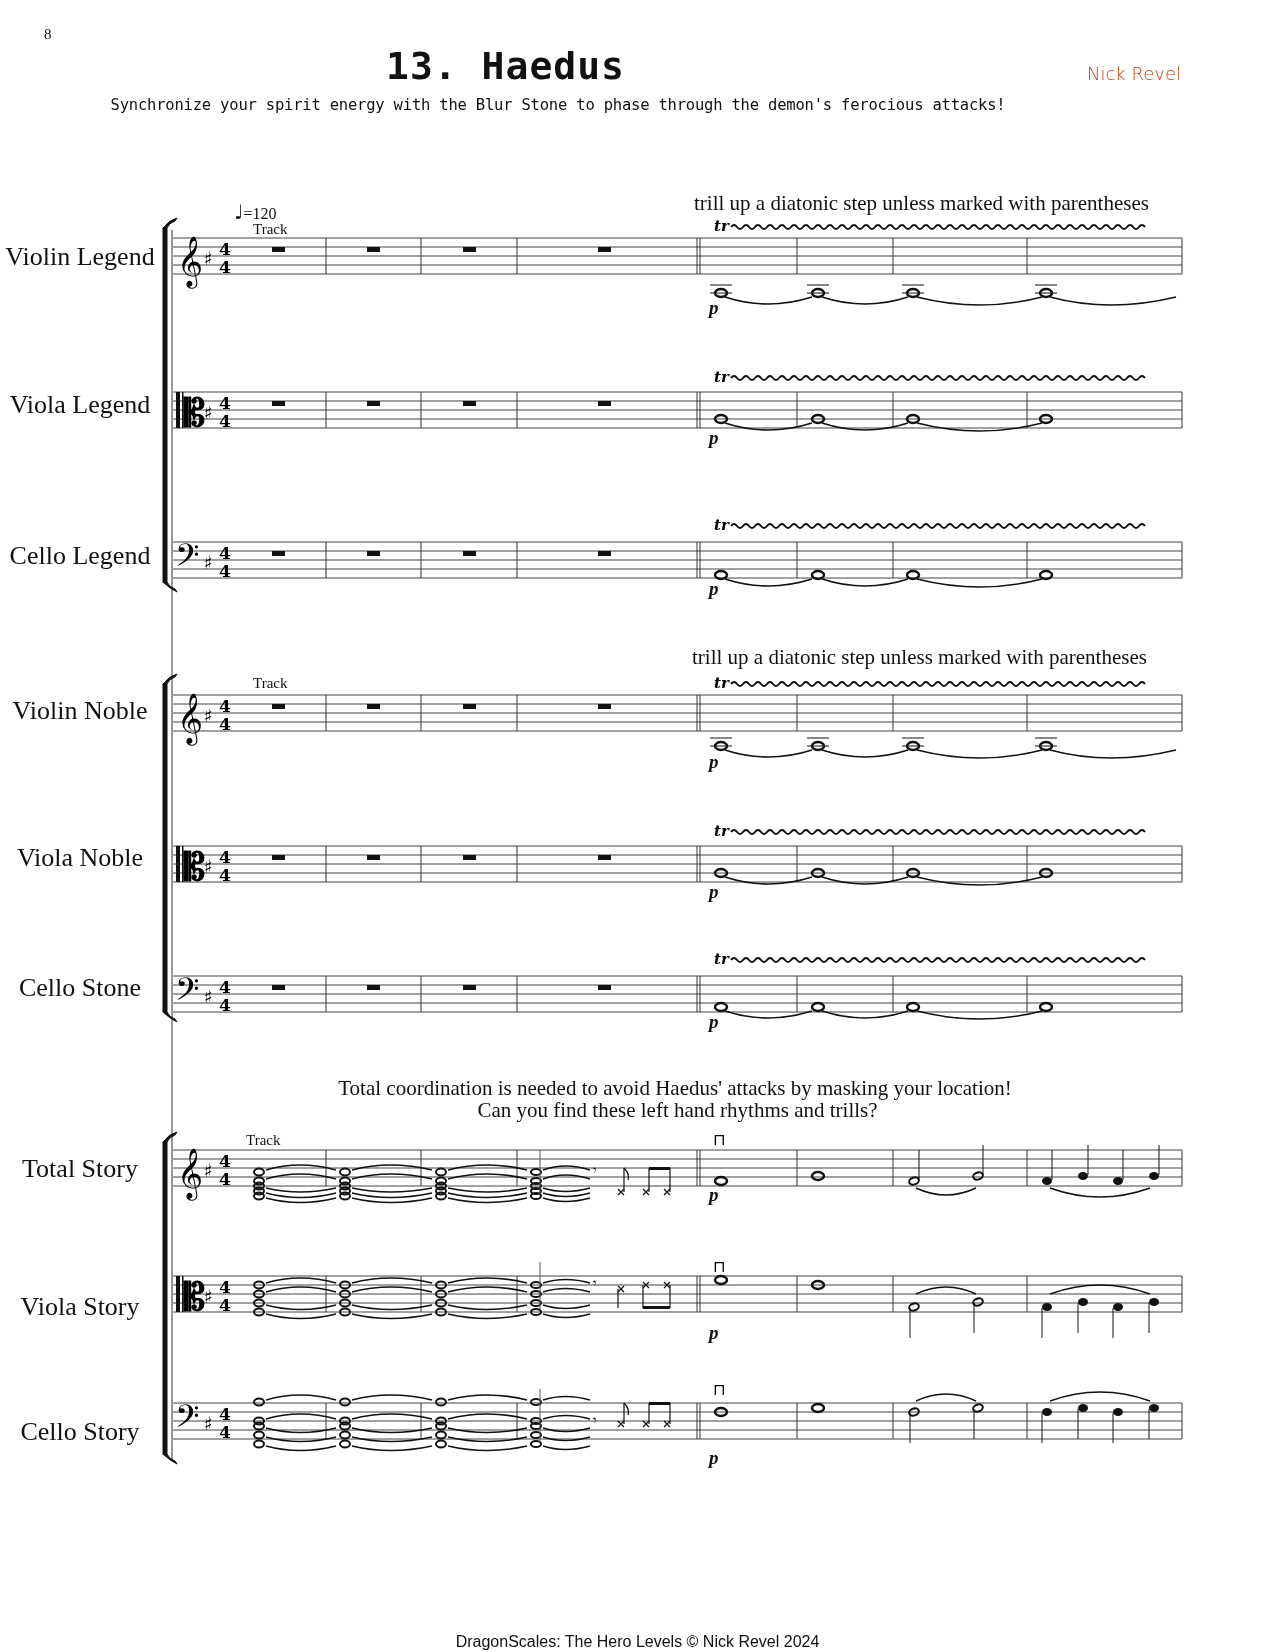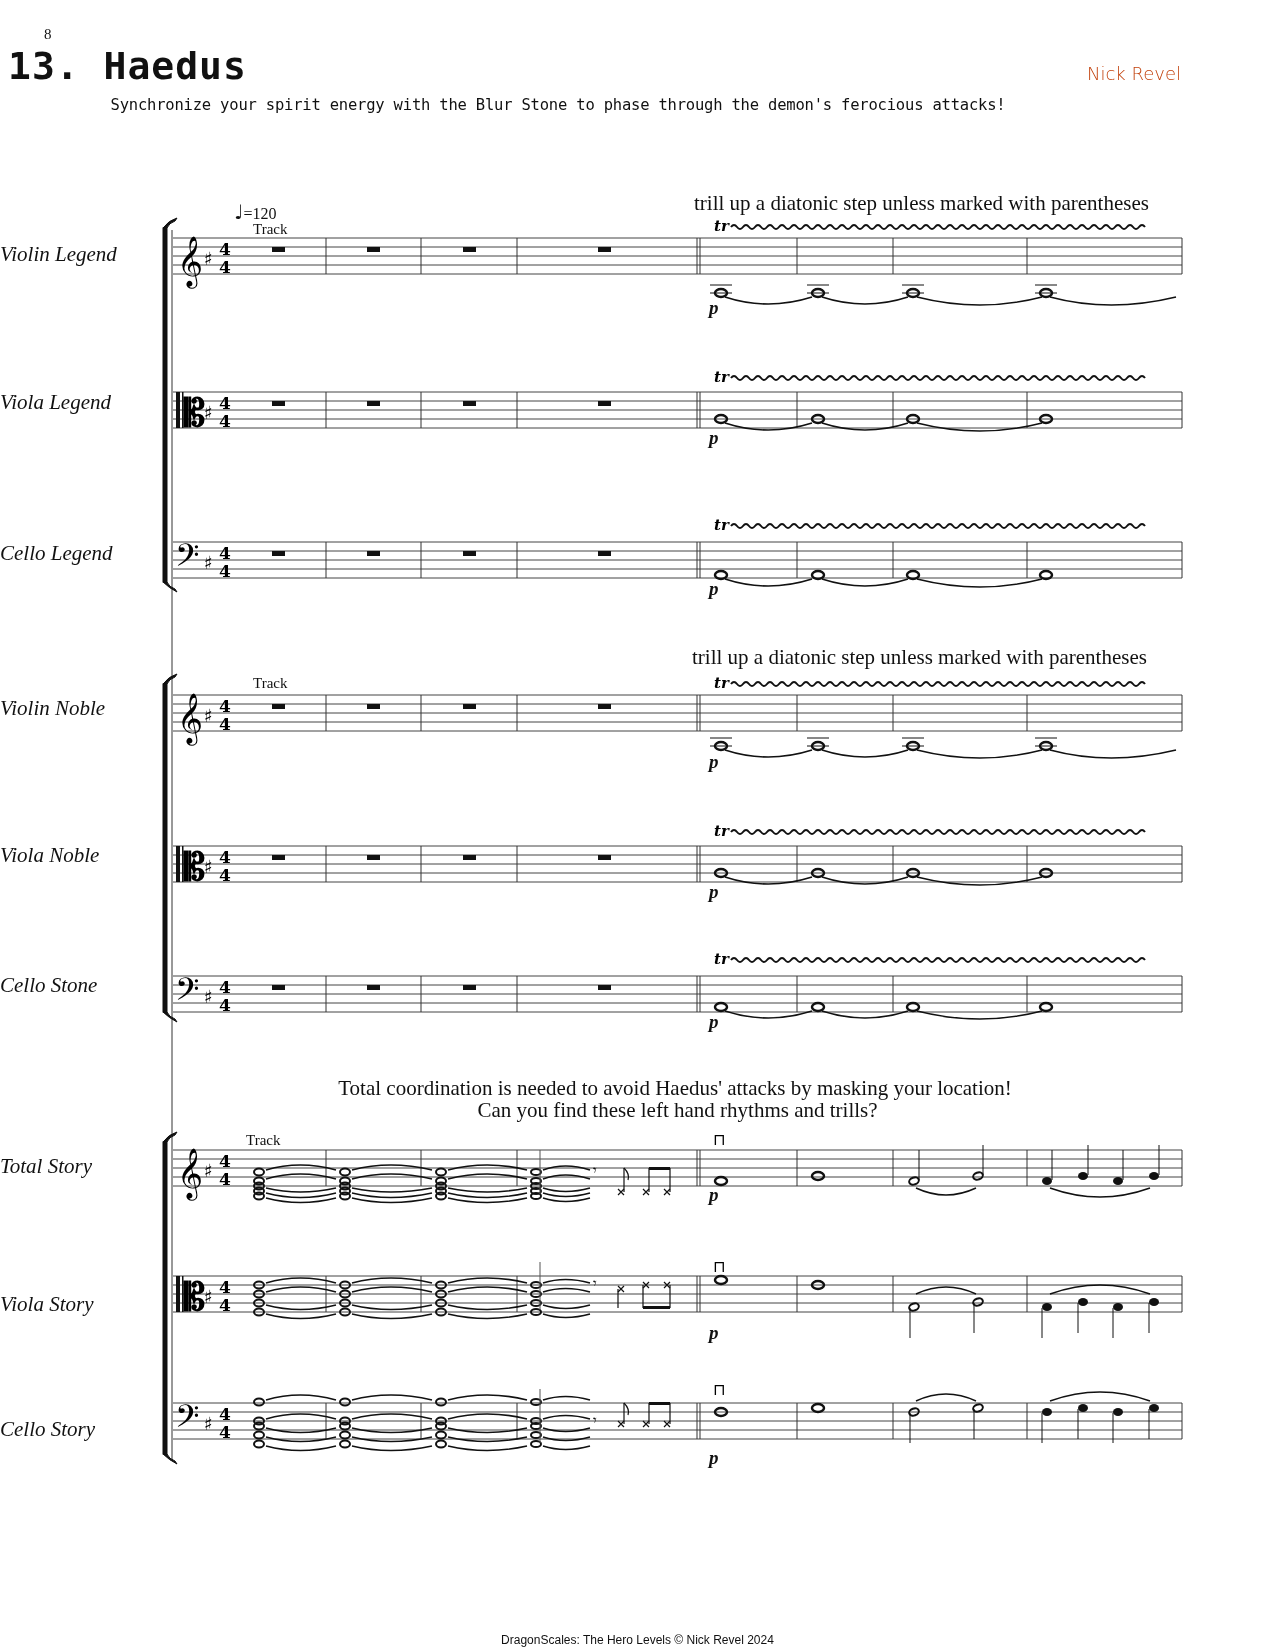--- a/index.html
+++ b/index.html
@@ -1,23 +1,23 @@
 <!DOCTYPE html>
 <html><head>
 <meta charset="utf-8">
 <style>
   html,body{margin:0;padding:0;background:#fff;}
   body{width:1275px;height:1652px;position:relative;overflow:hidden;font-family:"DejaVu Serif",serif;color:#111;}
   .abs{position:absolute;}
   .page-num{left:44px;top:26px;font-size:15px;font-family:"Liberation Serif",serif;}
-  .title{left:8px;width:1011px;top:44px;text-align:left;font-family:"DejaVu Sans Mono",monospace;font-weight:bold;font-size:38px;letter-spacing:1px;}
+  .title{left:0;width:1011px;top:44px;text-align:center;font-family:"DejaVu Sans Mono",monospace;font-weight:bold;font-size:38px;letter-spacing:1px;}
   .composer{right:94px;top:63px;font-family:"DejaVu Sans",sans-serif;font-size:18px;color:#c2410c;font-weight:300;}
   .subtitle{left:0;width:1116px;top:96px;text-align:center;font-family:"DejaVu Sans Mono",monospace;font-size:15.5px;letter-spacing:-0.2px;}
-  .footer{left:0;width:1275px;top:1633px;text-align:center;font-family:"Liberation Sans",sans-serif;font-size:12px;}
-  .instr{font-family:"Liberation Serif",serif;font-size:21px;text-align:left;width:160px;left:0;font-style:italic;}
+  .footer{left:0;width:1275px;top:1633px;text-align:center;font-family:"Liberation Sans",sans-serif;font-size:16px;}
+  .instr{font-family:"Liberation Serif",serif;font-size:26px;text-align:center;width:160px;left:0;}
   .expr{font-family:"Liberation Serif",serif;font-size:21px;}
   .small{font-family:"Liberation Serif",serif;font-size:15px;}
   .dyn{font-family:"Liberation Serif",serif;font-style:italic;font-weight:bold;font-size:19px;}
   svg{position:absolute;left:0;top:0;}
 </style>
 </head>
 <body>
 
 <div class="abs page-num">8</div>
 <div class="abs title">13. Haedus</div>

